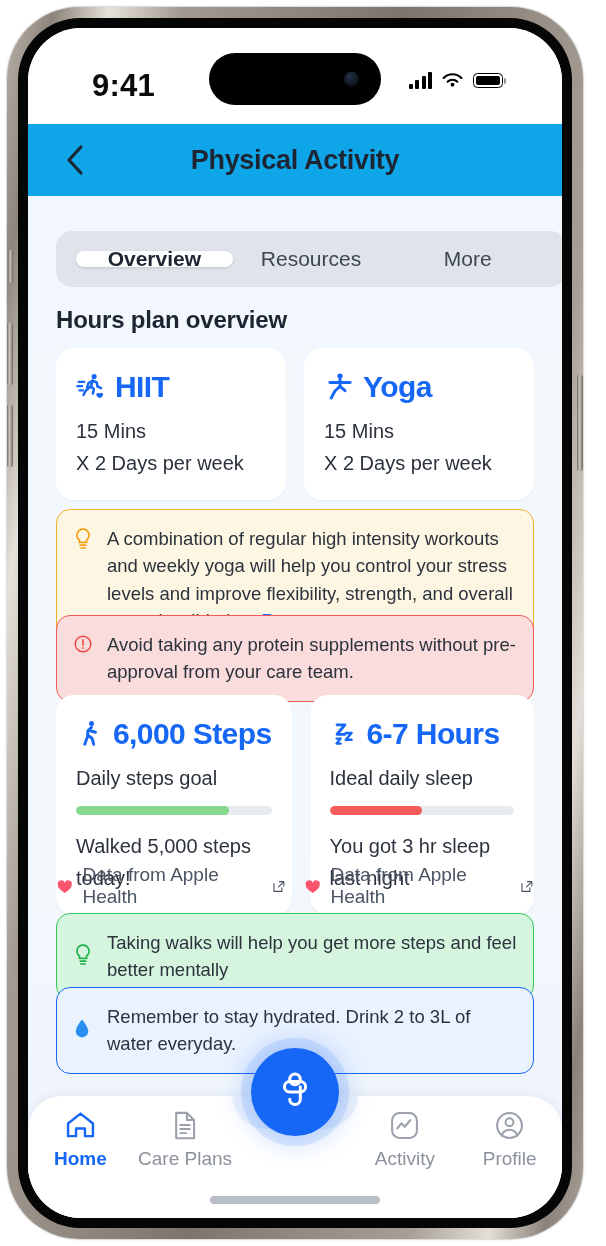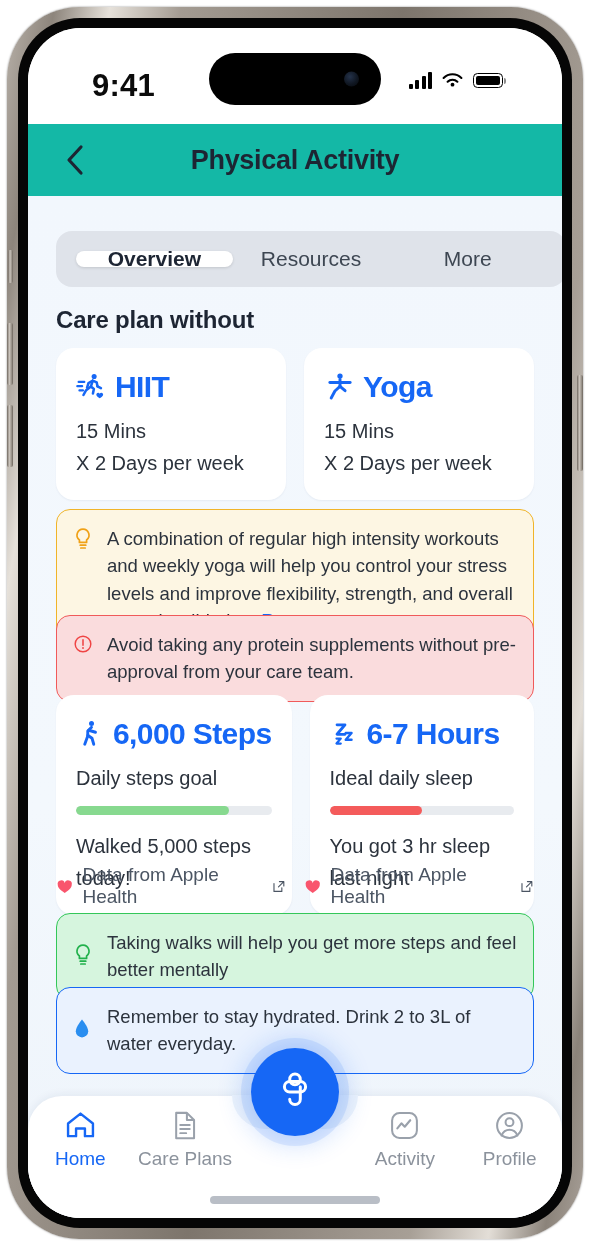--- a/index.html
+++ b/index.html
@@ -61,21 +61,21 @@
   .bars i:nth-child(2){ height:9px; }
   .bars i:nth-child(3){ height:13px; }
   .bars i:nth-child(4){ height:17px; }
   .batt{ width:30px; height:15px; border:1.8px solid #000; border-radius:4.5px; padding:1.7px; }
   .batt span{ display:block; width:100%; height:100%; background:#000; border-radius:2px; }
   .batt-cap{ width:2px; height:6px; background:#000; border-radius:0 2px 2px 0; margin-left:1px; opacity:.45; }
 
   
   #navbar{
     position:absolute; left:0; top:96px; width:100%; height:72px;
-    background:#14b8a6; display:flex; align-items:center;justify-content:flex-end;
+    background:#0ea5e9; display:flex; align-items:center;justify-content:flex-end;
   }
   #back-btn{
     position:absolute; left:30px; top:50%; transform:translateY(-50%);
     width:34px; height:34px; display:flex; align-items:center; justify-content:center;
     cursor:pointer;
   }
   #nav-title{
     width:100%; text-align:center;
     font-size:27px; font-weight:600; color:#1d2533; letter-spacing:-.3px;
   }
@@ -169,21 +169,21 @@
     border-radius:0 0 34px 34px;
   }
   #tabs{
     position:absolute; left:0; right:0; top:14px; height:74px; display:flex;
   }
   .tab{
     flex:1; display:flex; flex-direction:column; align-items:center; gap:7px;
     cursor:pointer;
   }
   .tab-label{ font-size:19px; color:#8b929c; }
-  .tab.active .tab-label{ color:#1667f5; font-weight:400; }
+  .tab.active .tab-label{ color:#1667f5; font-weight:700; }
   .tab-spacer{ flex:1.1; }
 
   #fab{
     position:absolute; left:50%; transform:translateX(-50%); bottom:82px;
     width:88px; height:88px; border-radius:50%;
     background:#1667f5; display:flex; align-items:center; justify-content:center;
     box-shadow:0 0 0 10px rgba(22,103,245,.11), 0 0 26px 8px rgba(22,103,245,.22);
     cursor:pointer;
   }
   #home-indicator{
@@ -249,21 +249,21 @@
         </div>
         <div class="seg">
           <span>Resources</span>
         </div>
         <div class="seg">
           <span class="seg-sep"></span>
           <span>More</span>
         </div>
       </div>
 
-      <div id="section-title">Care plan without</div>
+      <div id="section-title">Hours plan overview</div>
 
       <div class="row2" id="plan-row">
 
         <div class="card">
           <div class="card-head">
             <svg width="32" height="32" viewBox="0 0 24 24">
               <circle cx="13.6" cy="4.1" r="1.9" fill="#1667f5"></circle>
               <path d="M12.6 7.2 9.4 9.0l-1.1 3.4M12.6 7.2l2.9 1.3.6 3.0M12.6 7.2l-1.4 4.4 2.2 1.9-.7 3.4" stroke="#1667f5" stroke-width="1.9" fill="none" stroke-linecap="round" stroke-linejoin="round"></path>
               <path d="M11.2 11.6 7.6 14.4l-2.0 3.6" stroke="#1667f5" stroke-width="1.9" fill="none" stroke-linecap="round" stroke-linejoin="round"></path>
               <path d="M16.1 11.5l2.6 1.3" stroke="#1667f5" stroke-width="1.9" fill="none" stroke-linecap="round"></path>

